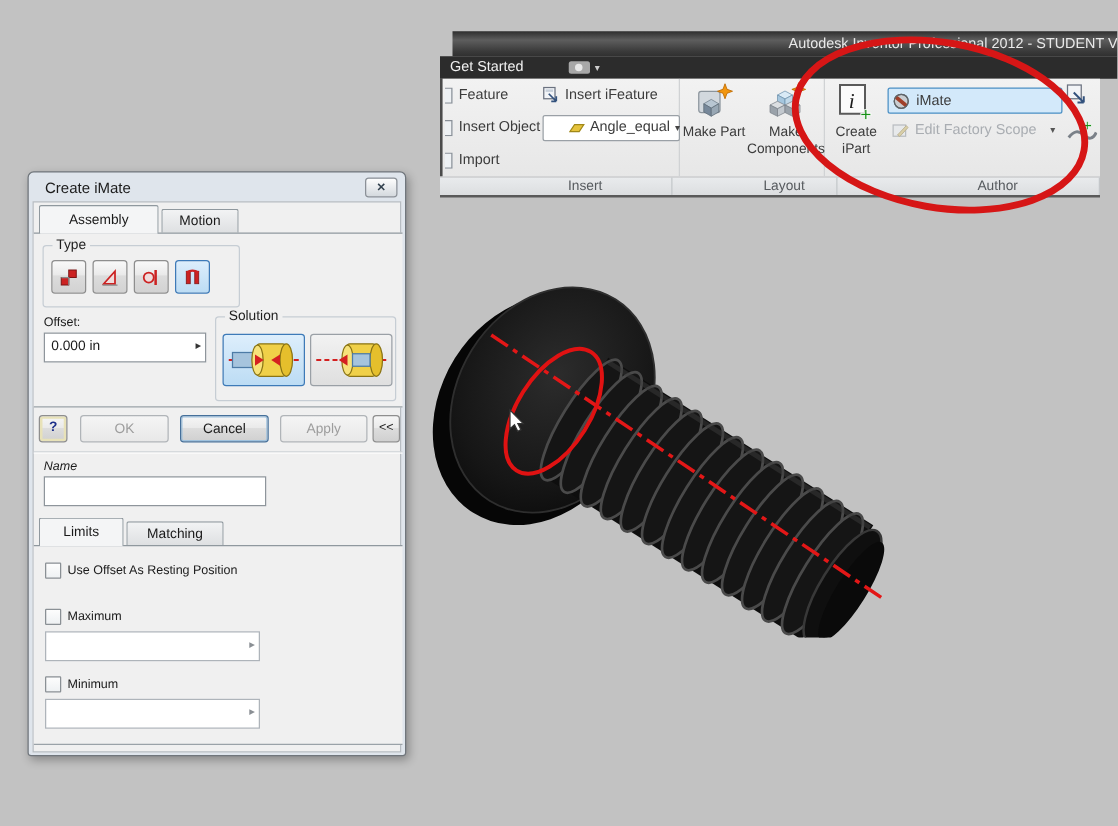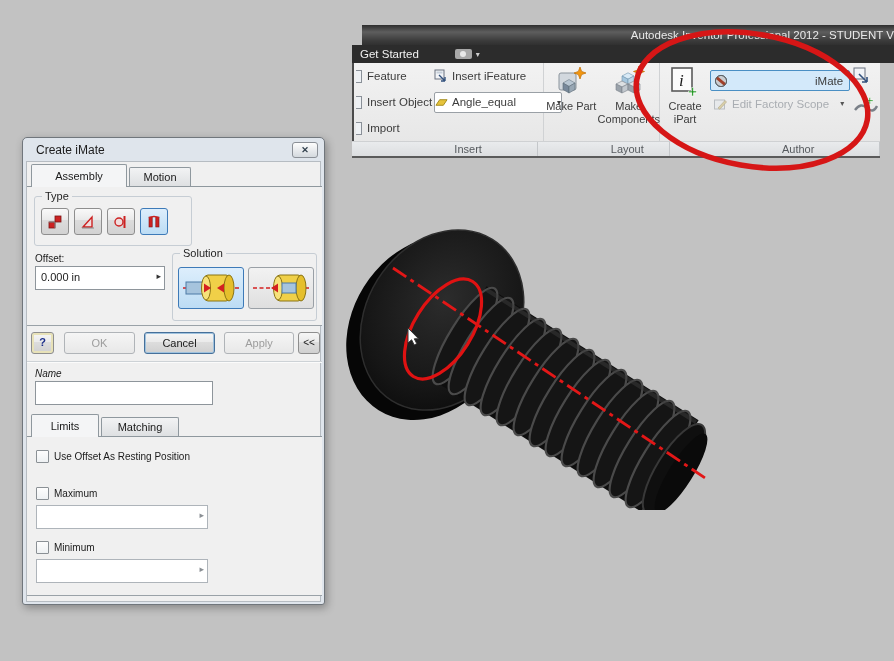--- a/index.html
+++ b/index.html
@@ -36,34 +36,34 @@
   }
   .grp { height:100%; border-right:1px solid #d0d2d4; position:relative; }
   .grp-insert { width:190px; display:grid; grid-template-columns:78px 112px;
     grid-template-rows:26px 26px 26px; align-items:center; padding-left:2px; }
   .r-item { display:flex; align-items:center; gap:4px; font-size:11.5px; color:#3c3c3c; white-space:nowrap; }
   .frag { width:7px; height:13px; overflow:hidden; flex:0 0 auto; }
   .frag > span { display:block; width:13px; height:13px; margin-left:-7px;
     border:1px solid #8a9098; background:#eef1f4; }
   .mini-icon { width:14px; height:14px; flex:0 0 auto; }
   .dropdown-btn {
-    display:flex; align-items:center; gap:4px; width:128px; height:21px;
-    background:#fff; border:1px solid #9aa0a6; border-radius:2px; padding:0 0;
+    display:flex; align-items:center; gap:4px; width:110px; height:21px;
+    background:#fff; border:1px solid #9aa0a6; border-radius:2px; padding:0 20px;
     font-size:11.5px; color:#3c3c3c;
   }
   .dropdown-btn .dd-caret { margin-left:auto; font-size:8px; color:#444; }
   .grp-layout { width:116px; display:flex; justify-content:space-around; padding-top:3px; }
   .grp-author { width:219px; display:flex; padding-top:3px; }
   .bigbtn { width:54px; display:flex; flex-direction:column; align-items:center; }
   .bigbtn .bb-label { font-size:11px; line-height:1.18; text-align:center; color:#3c3c3c; margin-top:2px; }
   .bigbtn-ipart { width:50px; }
   .author-stack { display:flex; flex-direction:column; gap:2px; padding-top:4px; }
   .stack-row { display:flex; align-items:center; gap:5px; height:21px; padding:0 6px 0 3px;
     font-size:11.5px; color:#3c3c3c; white-space:nowrap; }
-  .stack-row.selected { background:#d3e9fa; border:1px solid #4a8fc4; border-radius:2px;justify-content:space-between; }
+  .stack-row.selected { background:#d3e9fa; border:1px solid #4a8fc4; border-radius:2px; }
   .stack-row.disabled { color:#a9adb2; }
   .stack-row .dd-caret2 { font-size:8px; color:#555; margin-left:6px; }
   .partial-icons { position:absolute; right:1px; top:2px; width:26px; height:74px; overflow:hidden; }
   .band { width:528px; height:17px; display:flex;
     background:linear-gradient(#e9ebed,#dcdee0); border-top:1px solid #cfd1d3;
     border-bottom:2px solid #5a5a5a; font-size:11px; color:#565a5e; }
   .band-cell { text-align:center; line-height:15px; border-right:1px solid #c4c7ca;margin-left:47px; }
   .bc-insert { width:190px; } .bc-layout { width:116px; } .bc-author { width:222px; }
   
   .annot { position:absolute; left:620px; top:18px; pointer-events:none; }

